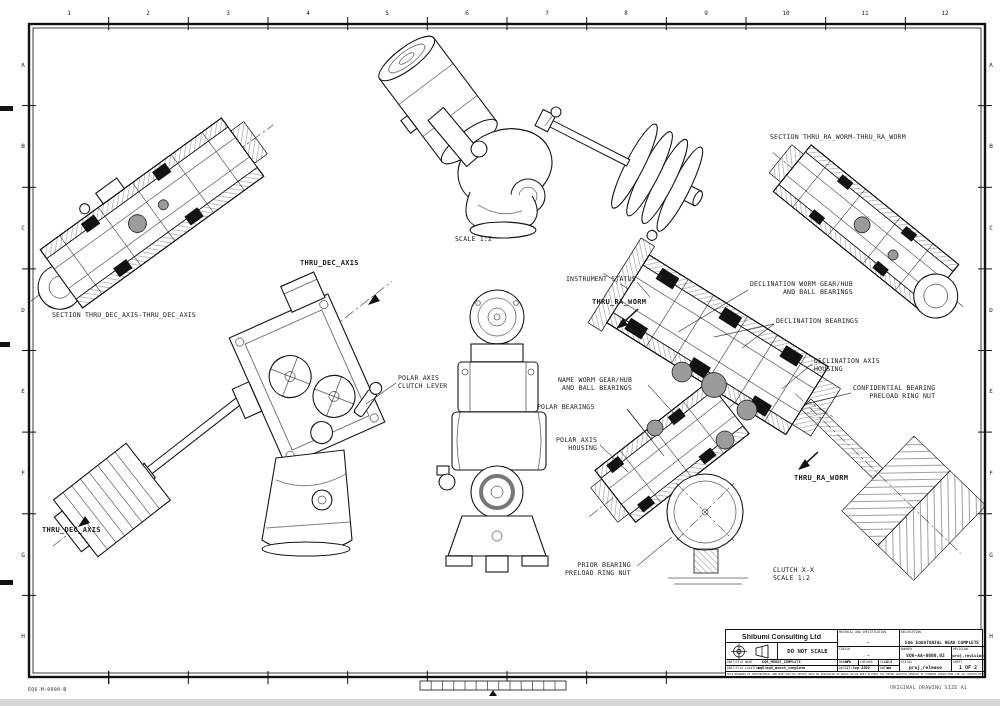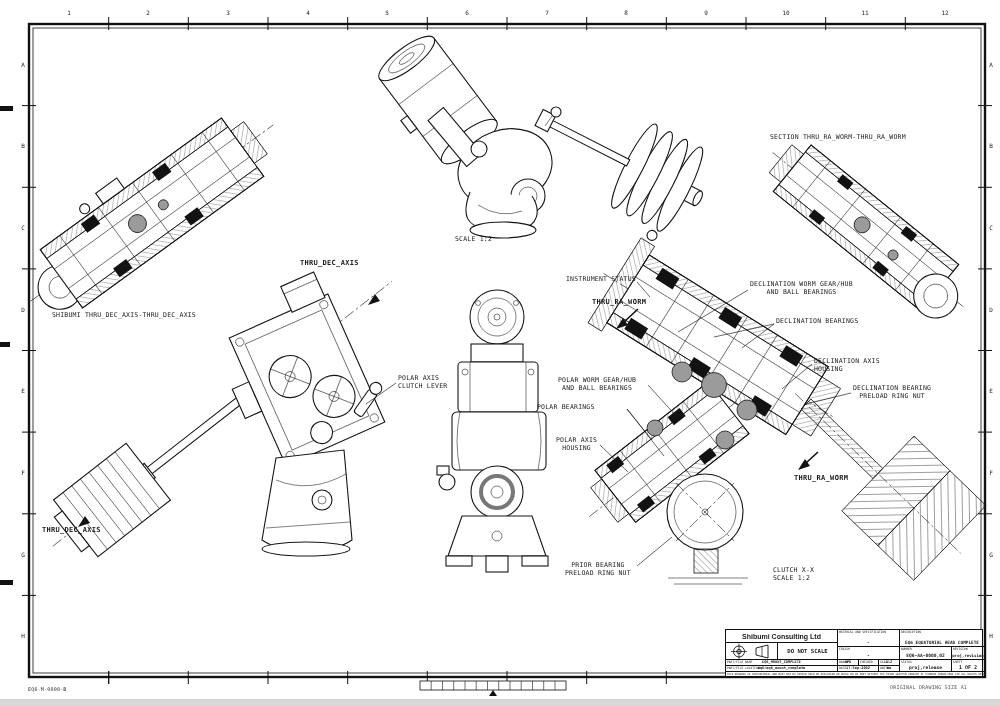--- a/index.html
+++ b/index.html
@@ -8,21 +8,21 @@
   svg{position:absolute;left:0;top:0;}
   .ol{fill:#ffffff;stroke:#161616;stroke-width:1.1;}
   .t{stroke:#161616;stroke-width:.55;fill:none;}
   .cl{stroke:#161616;stroke-width:.6;fill:none;stroke-dasharray:11 3 2.5 3;}
   .ldr{stroke:#161616;stroke-width:.65;fill:none;}
   .blk{fill:#121212;stroke:none;}
   .gry{fill:#9b9b9b;stroke:#161616;stroke-width:.8;}
   .hv{stroke:#161616;stroke-width:.8;}
   .frame{fill:none;stroke:#111;}
   .lbl{position:absolute;font-size:6.5px;letter-spacing:.2px;line-height:1.2;white-space:nowrap;}
-  .lbl.c{text-align:center;}
+  .lbl.c{text-align:right;}
   .axis{position:absolute;font-size:7px;font-weight:bold;letter-spacing:.3px;white-space:nowrap;}
   .gnum{position:absolute;font-size:6px;width:16px;text-align:center;color:#222;}
   .glet{position:absolute;font-size:6px;width:10px;text-align:center;color:#222;}
   .tiny{position:absolute;font-size:5px;color:#333;letter-spacing:.2px;white-space:nowrap;}
   
   .tb{position:absolute;left:725px;top:629px;width:258px;height:48px;border:1.5px solid #111;box-sizing:border-box;background:#fff;}
   .tb .cell{position:absolute;border-right:.8px solid #111;border-bottom:.8px solid #111;box-sizing:border-box;overflow:hidden;}
   .tb .flab{position:absolute;left:1px;top:0px;font-size:3px;letter-spacing:0;color:#222;white-space:nowrap;}
   .tb .fval{position:absolute;left:0;right:0;bottom:1px;text-align:center;font-size:4.6px;font-weight:bold;white-space:nowrap;}
   .tb .company{font-size:7px;font-weight:bold;text-align:center;line-height:13px;font-family:"Liberation Sans",sans-serif;}
@@ -402,21 +402,21 @@
 
 <span class="glet" style="left:986px;top:61px">A</span>
 <span class="glet" style="left:986px;top:142px">B</span>
 <span class="glet" style="left:986px;top:224px">C</span>
 <span class="glet" style="left:986px;top:306px">D</span>
 <span class="glet" style="left:986px;top:387px">E</span>
 <span class="glet" style="left:986px;top:469px">F</span>
 <span class="glet" style="left:986px;top:551px">G</span>
 <span class="glet" style="left:986px;top:632px">H</span>
 
-<div class="lbl" style="left:52px;top:312px">SHIBUMI  THRU_DEC_AXIS-THRU_DEC_AXIS</div>
+<div class="lbl" style="left:52px;top:312px">SECTION  THRU_DEC_AXIS-THRU_DEC_AXIS</div>
 <div class="lbl" style="left:770px;top:134px">SECTION  THRU_RA_WORM-THRU_RA_WORM</div>
 <div class="lbl" style="left:455px;top:236px">SCALE  1:2</div>
 <div class="lbl" style="left:773px;top:567px">
   <span>CLUTCH  X-X</span><br>
   <span>SCALE  1:2</span>
 </div>
 
 <div class="axis" style="left:300px;top:259px">THRU_DEC_AXIS</div>
 <div class="axis" style="left:42px;top:526px">THRU_DEC_AXIS</div>
 <div class="axis" style="left:592px;top:298px">THRU_RA_WORM</div>
@@ -426,25 +426,25 @@
 <div class="lbl c" style="left:750px;top:281px">
   <span>DECLINATION WORM GEAR/HUB</span><br>
   <span>AND BALL BEARINGS</span>
 </div>
 <div class="lbl" style="left:776px;top:318px">DECLINATION BEARINGS</div>
 <div class="lbl" style="left:814px;top:358px">
   <span>DECLINATION AXIS</span><br>
   <span>HOUSING</span>
 </div>
 <div class="lbl c" style="left:853px;top:385px">
-  <span>DECLINATION BEARING</span><br>
+  <span>CONFIDENTIAL BEARING</span><br>
   <span>PRELOAD RING NUT</span>
 </div>
 <div class="lbl c" style="left:558px;top:377px">
-  <span>POLAR WORM GEAR/HUB</span><br>
+  <span>NAME WORM GEAR/HUB</span><br>
   <span>AND BALL BEARINGS</span>
 </div>
 <div class="lbl" style="left:537px;top:404px">POLAR BEARINGS</div>
 <div class="lbl c" style="left:556px;top:437px">
   <span>POLAR AXIS</span><br>
   <span>HOUSING</span>
 </div>
 <div class="lbl c" style="left:565px;top:562px">
   <span>PRIOR BEARING</span><br>
   <span>PRELOAD RING NUT</span>

